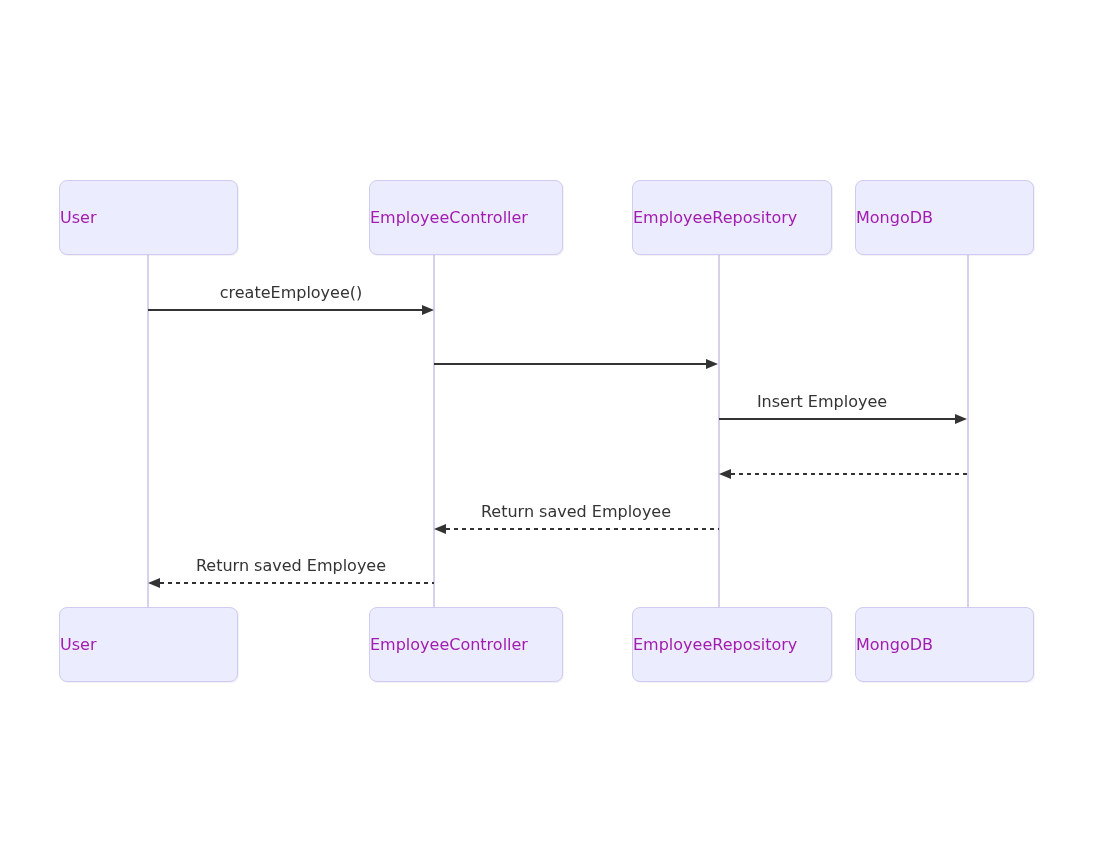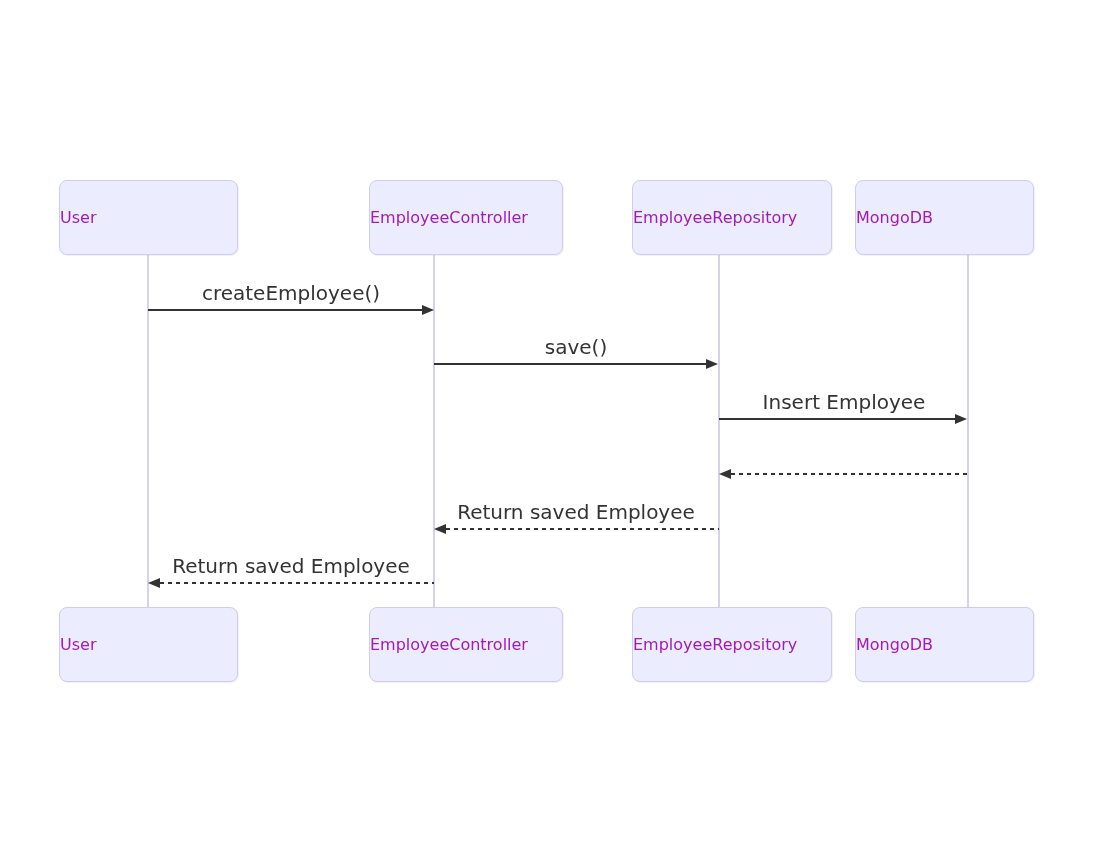--- a/index.html
+++ b/index.html
@@ -35,21 +35,21 @@
     top: 255px;
     height: 352px;
     width: 2px;
     background: #D8D0EC;
   }
   .msg-label {
     position: absolute;
     width: 320px;
     height: 20px;
     text-align: center;
-    font-size: 20px;
+    font-size: 16px;
     line-height: 20px;
     color: #333333;
     white-space: nowrap;
   }
   .msg-line {
     position: absolute;
     height: 2px;
   }
   .msg-line.solid { background: #333333; }
   .msg-line.dashed {
@@ -93,25 +93,24 @@
     <span>EmployeeRepository</span>
   </div>
   <div class="actor-box col3 row-top">
     <span>MongoDB</span>
   </div>
 
   <div class="msg-label" style="left:131px; top:283px">createEmployee()</div>
   <div class="msg-line solid" style="left:148px; top:309px; width:275px"></div>
   <div class="arrowhead right" style="left:422px; top:305px"></div>
 
-  <div class="msg-label" style="left:416px; top:337px">save()</div>
   <div class="msg-line solid" style="left:434px; top:363px; width:273px"></div>
   <div class="arrowhead right" style="left:706px; top:359px"></div>
 
-  <div class="msg-label" style="left:684px; top:392px">Insert Employee</div>
+  <div class="msg-label" style="left:662px; top:392px">Insert Employee</div>
   <div class="msg-line solid" style="left:719px; top:418px; width:237px"></div>
   <div class="arrowhead right" style="left:955px; top:414px"></div>
 
   <div class="msg-line dashed" style="left:731px; top:473px; width:237px"></div>
   <div class="arrowhead left" style="left:719px; top:469px"></div>
 
   <div class="msg-label" style="left:416px; top:502px">Return saved Employee</div>
   <div class="msg-line dashed" style="left:446px; top:528px; width:273px"></div>
   <div class="arrowhead left" style="left:434px; top:524px"></div>
 

